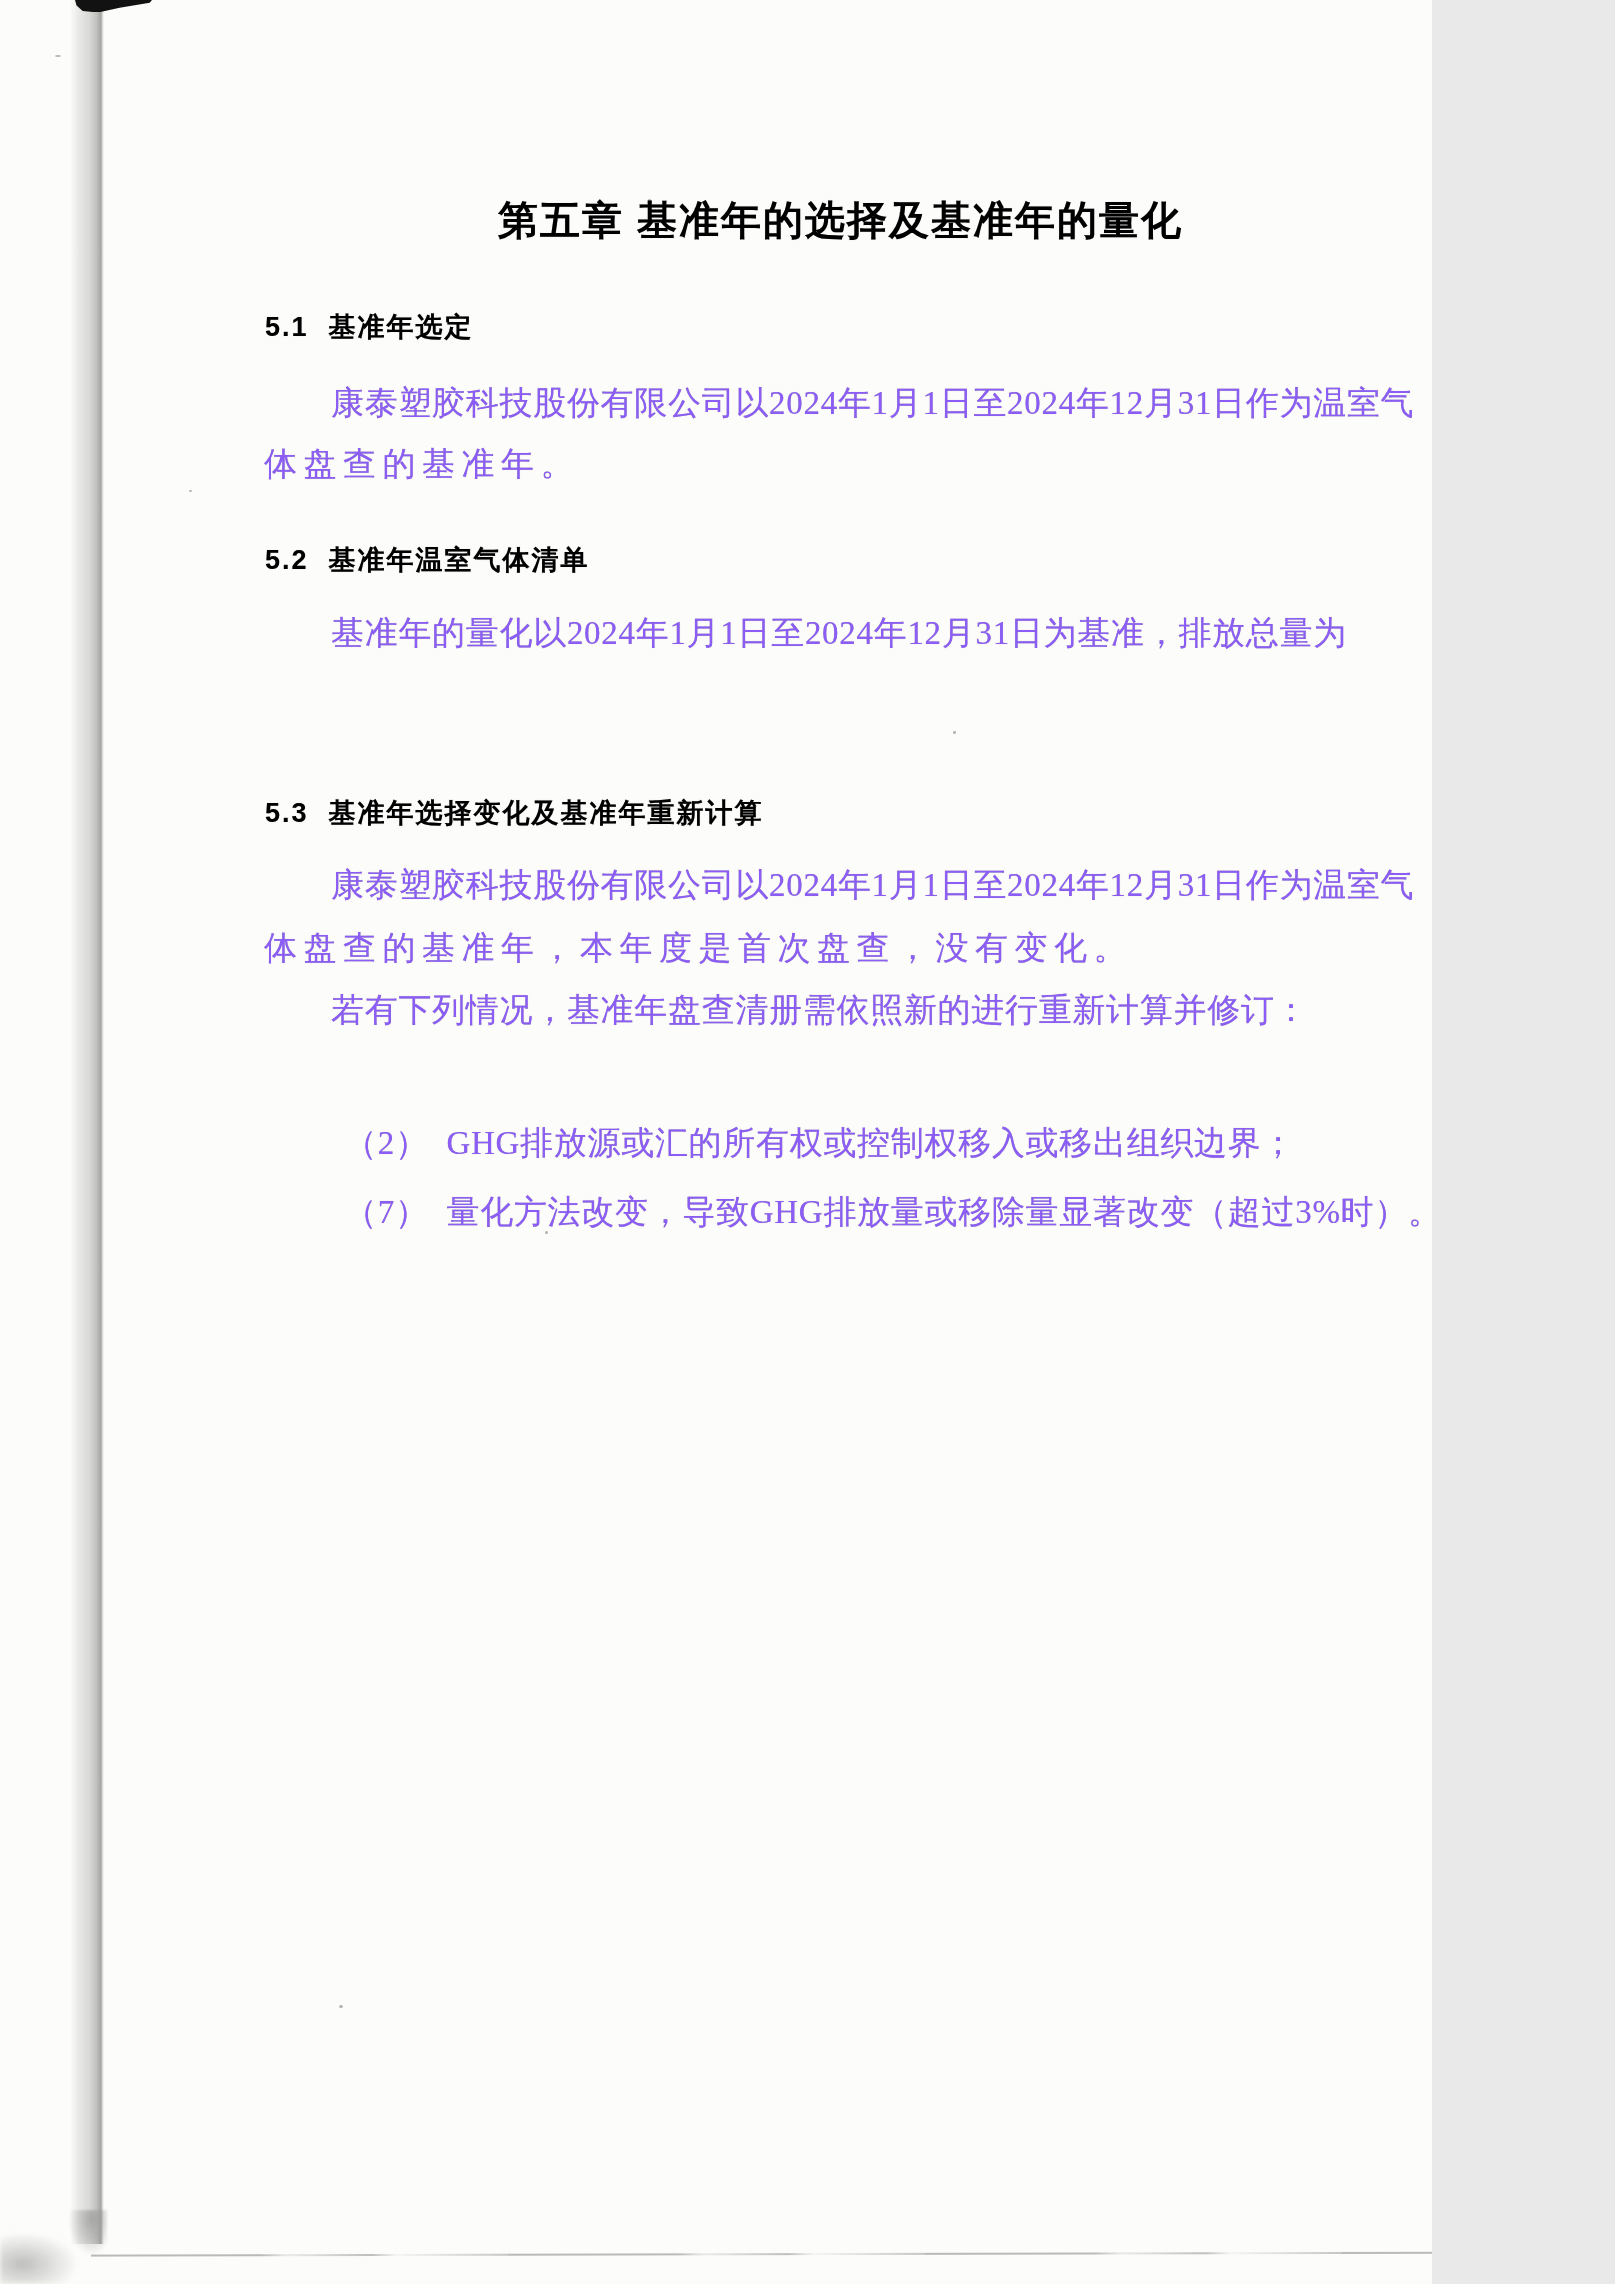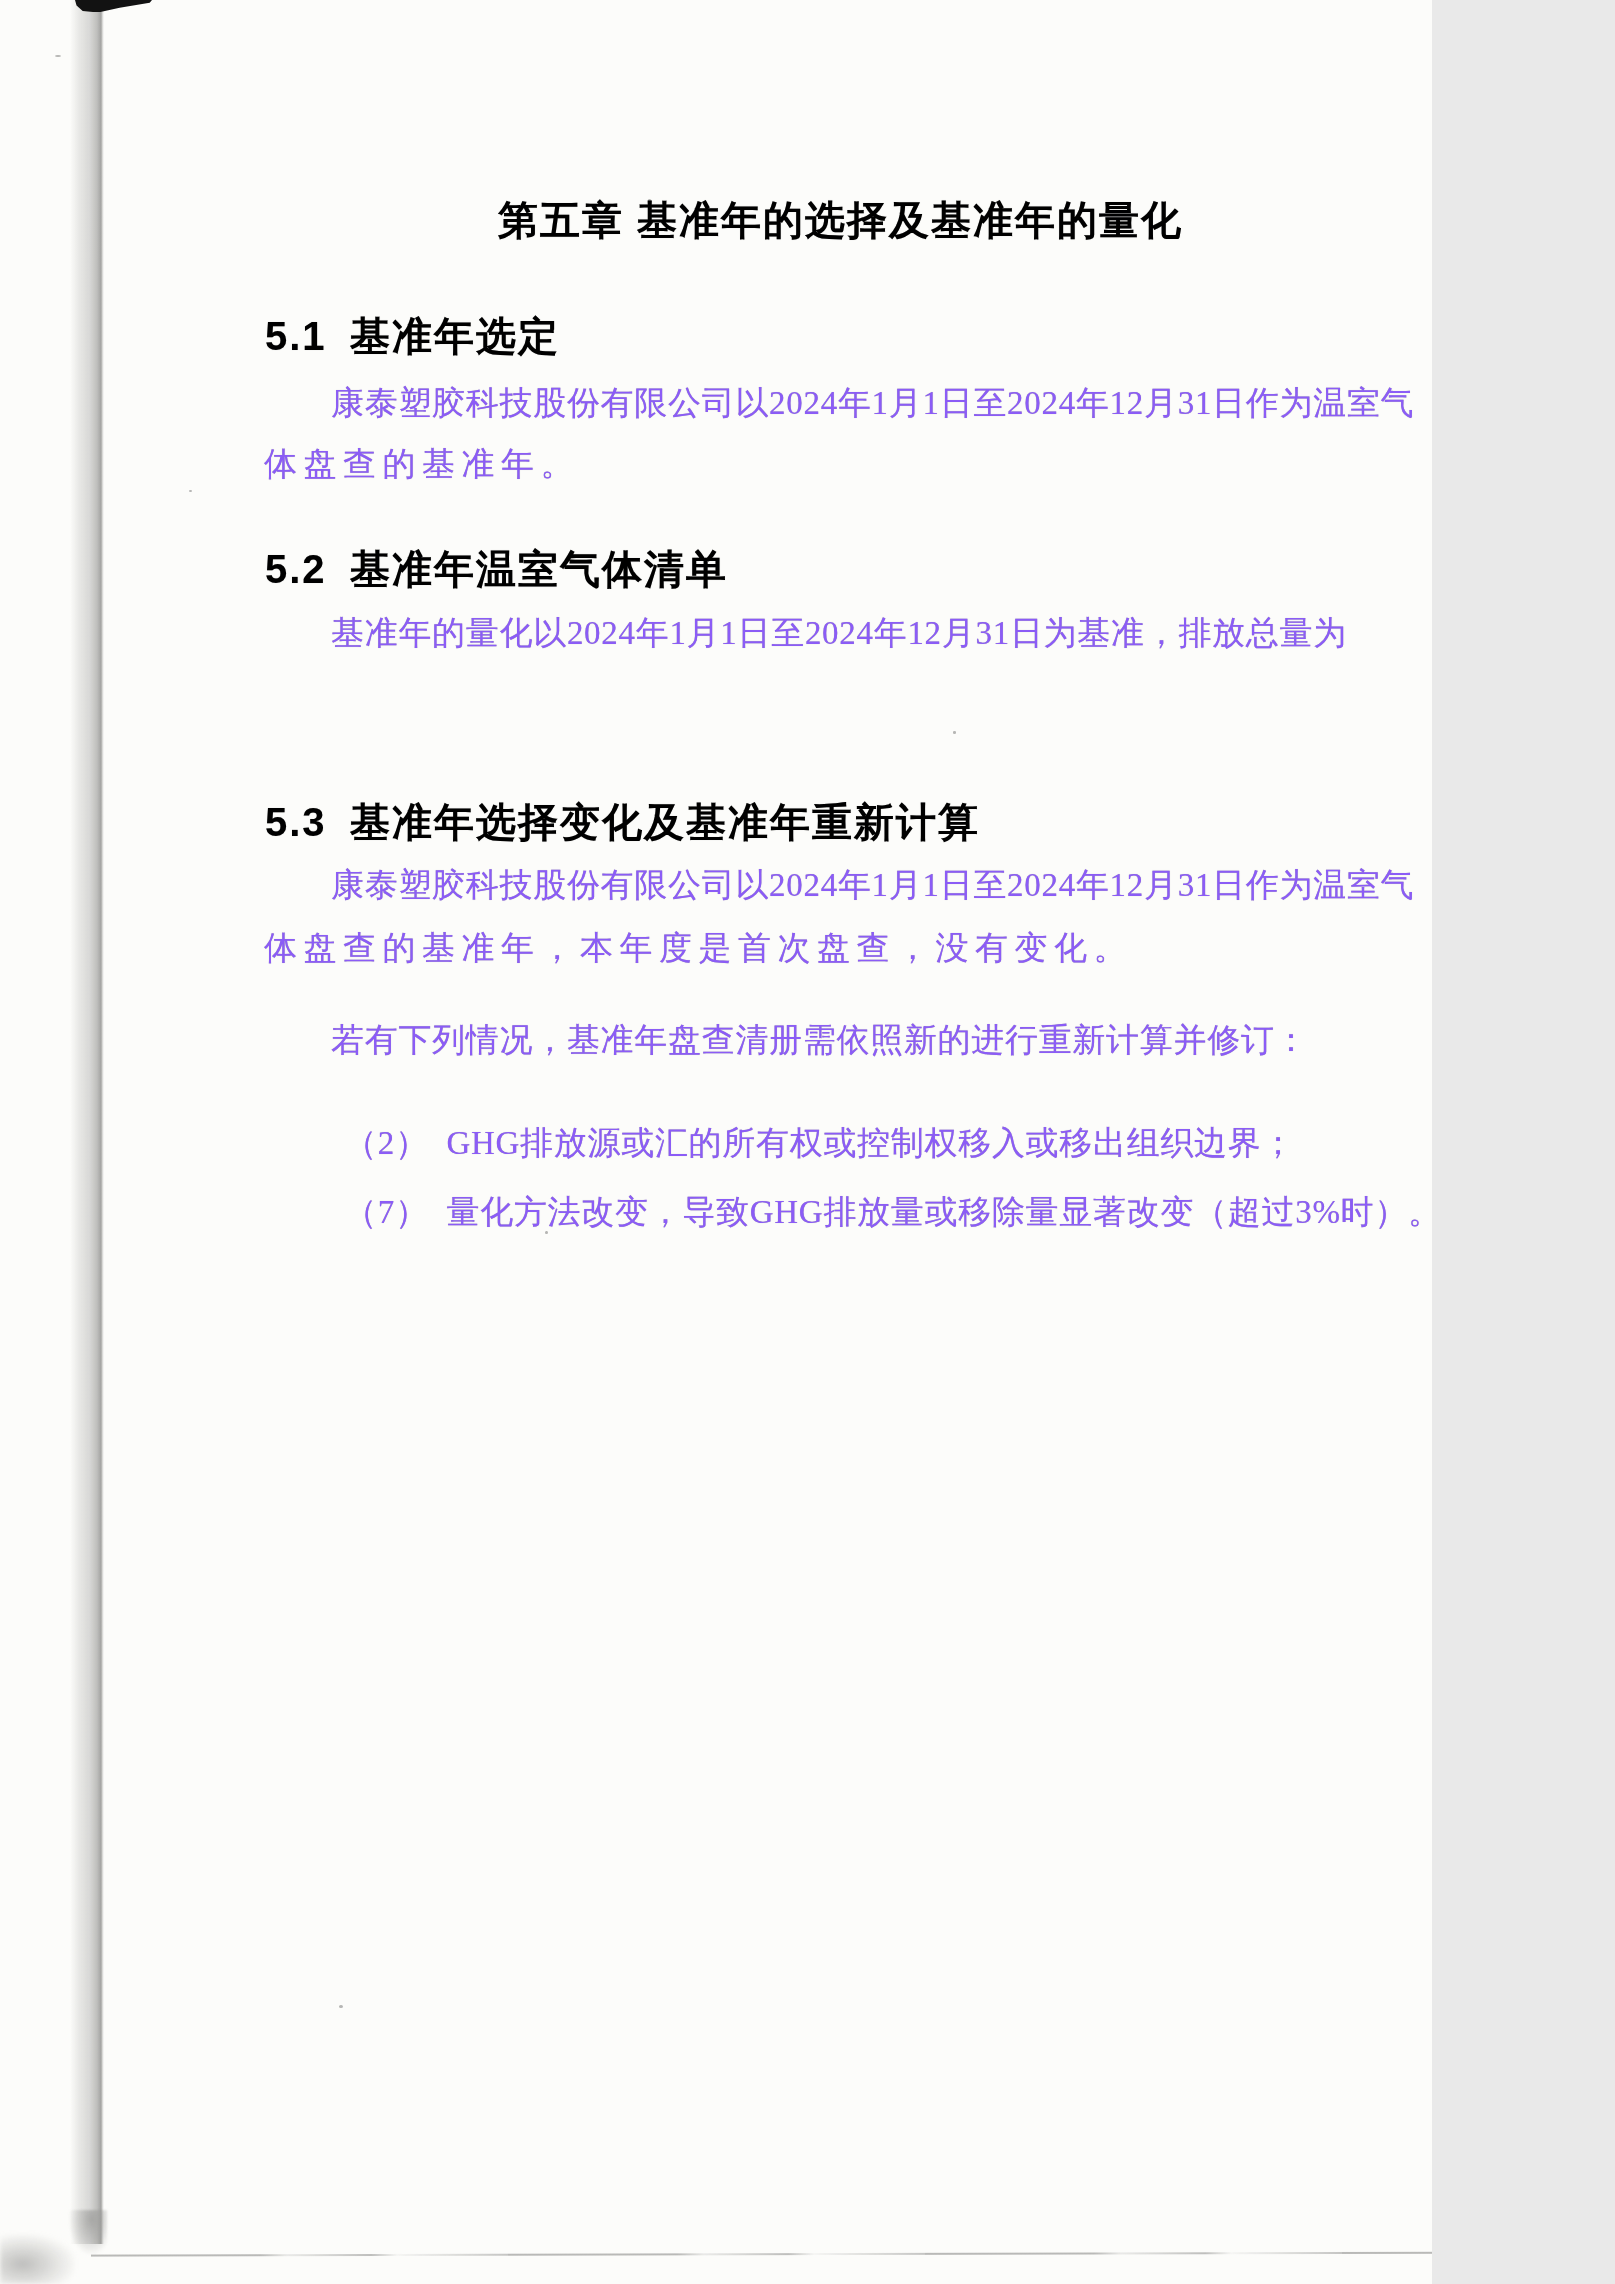--- a/index.html
+++ b/index.html
@@ -69,41 +69,41 @@
 
   
   .line{position:absolute;white-space:pre;}
   .title{
     left:65px;width:1551px;text-align:center;top:193px;
     font-size:40px;font-weight:700;letter-spacing:2px;color:#000;
     font-family:"Liberation Sans", sans-serif;
     text-shadow:0 0 0.7px rgba(0,0,0,.4);
   }
   .heading{
-    left:265px;font-size:40px;font-weight:700;color:#000;
+    left:265px;font-size:27px;font-weight:700;color:#000;
     font-family:"Liberation Sans", sans-serif;
     letter-spacing:2px;word-spacing:10.4px;
     text-shadow:0 0 0.7px rgba(0,0,0,.4);
   }
   .h51{top:309px;}
   .h52{top:542px;}
   .h53{top:795px;}
   .body-line{
     font-size:33px;letter-spacing:0.7px;color:#8b5cf6;
     text-shadow:0 0 0.7px rgba(0,0,0,.35);
   }
   .stretch{letter-spacing:6.5px;}
   .numline{letter-spacing:8.5px;font-family:"Liberation Sans", sans-serif;font-size:31px;}
   .p1l1{left:331px;top:381px;}
   .p1l2{left:264px;top:442px;}
   .p2l1{left:331px;top:611px;}
   .p2l2{left:264px;top:678px;}
   .p3l1{left:331px;top:863px;}
   .p3l2{left:264px;top:926px;}
-  .p3l3{left:331px;top:1018px;}
+  .p3l3{left:331px;top:988px;}
   .li1{left:344px;top:1053px;}
   .li2{left:344px;top:1121px;}
   .li3{left:344px;top:1190px;}
 </style>
 </head>
 <body>
 
 <div class="page">
 
   <div class="scan-band"></div>

